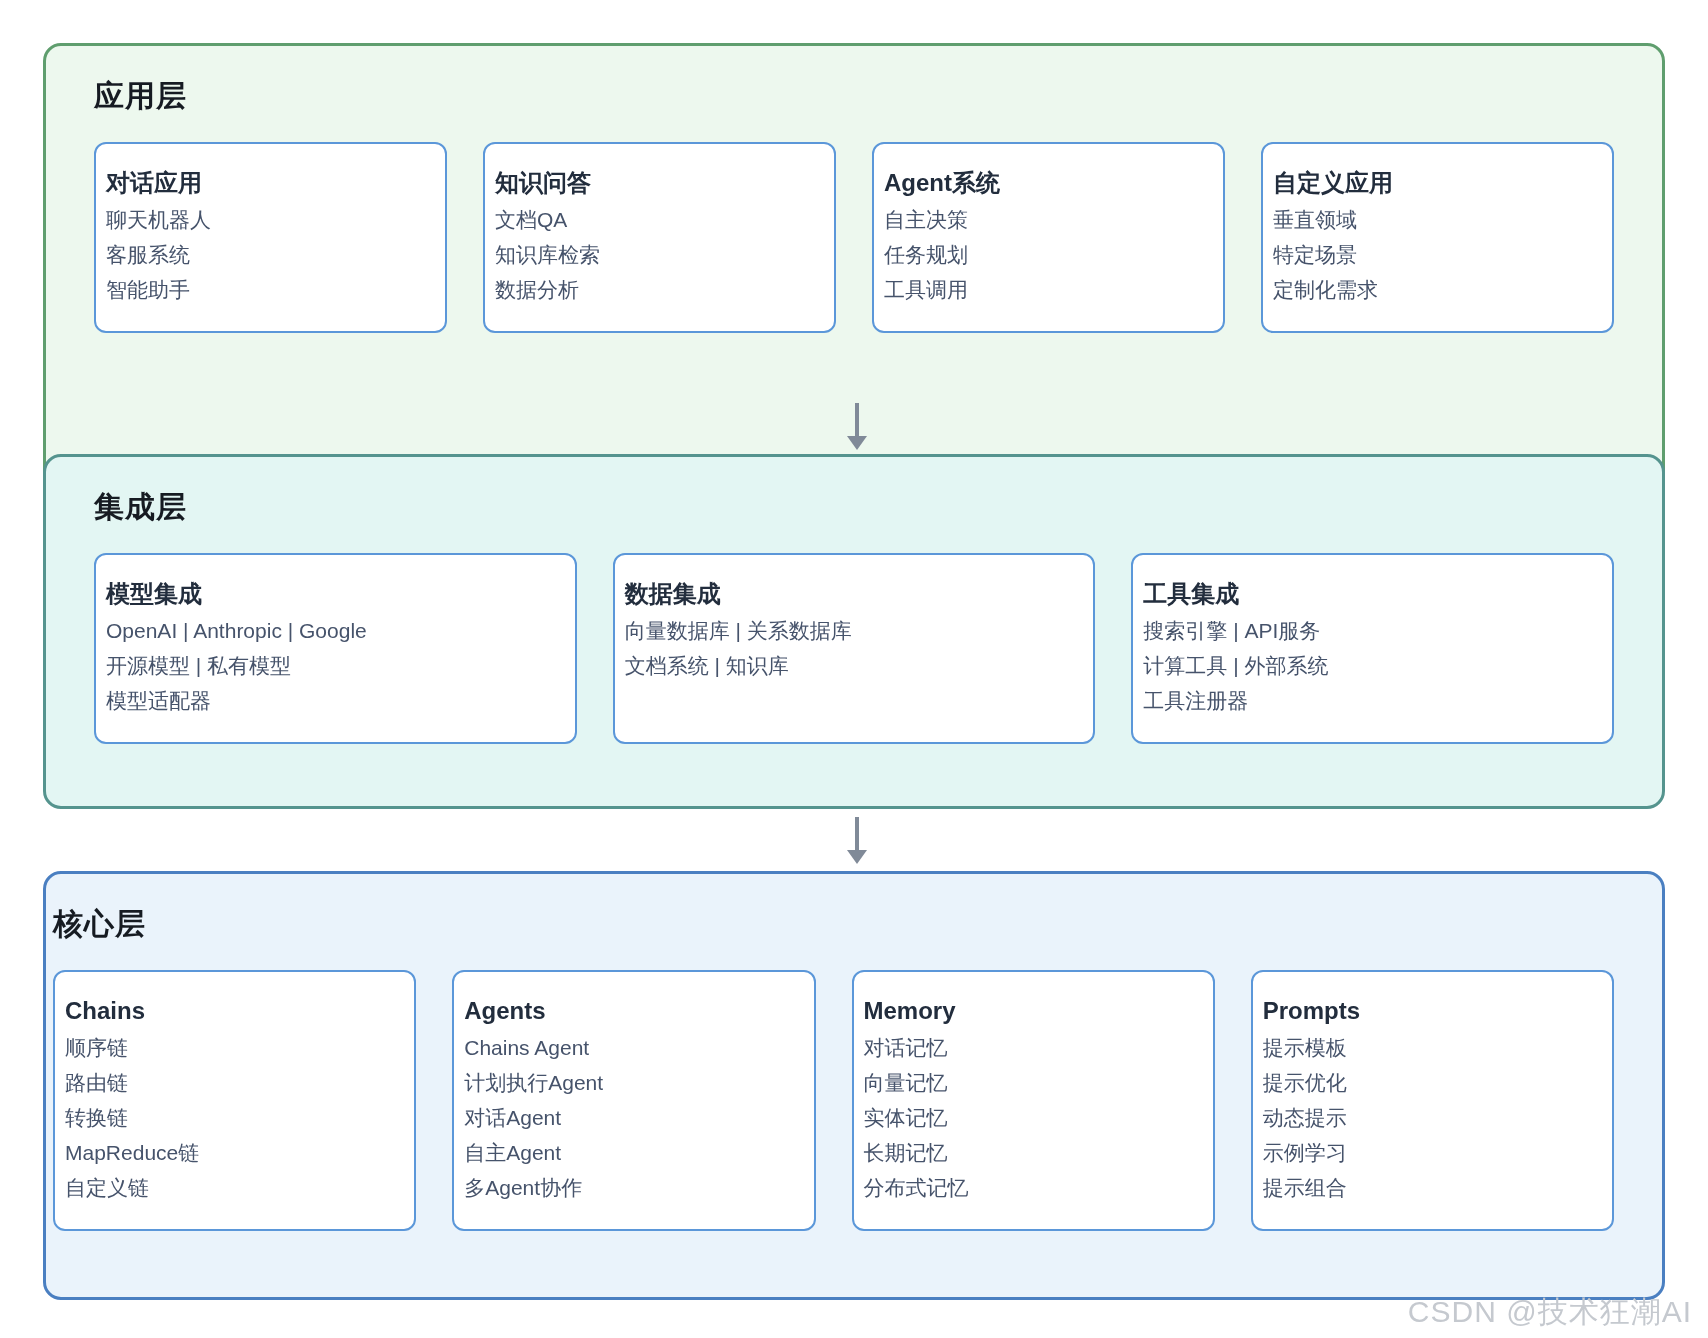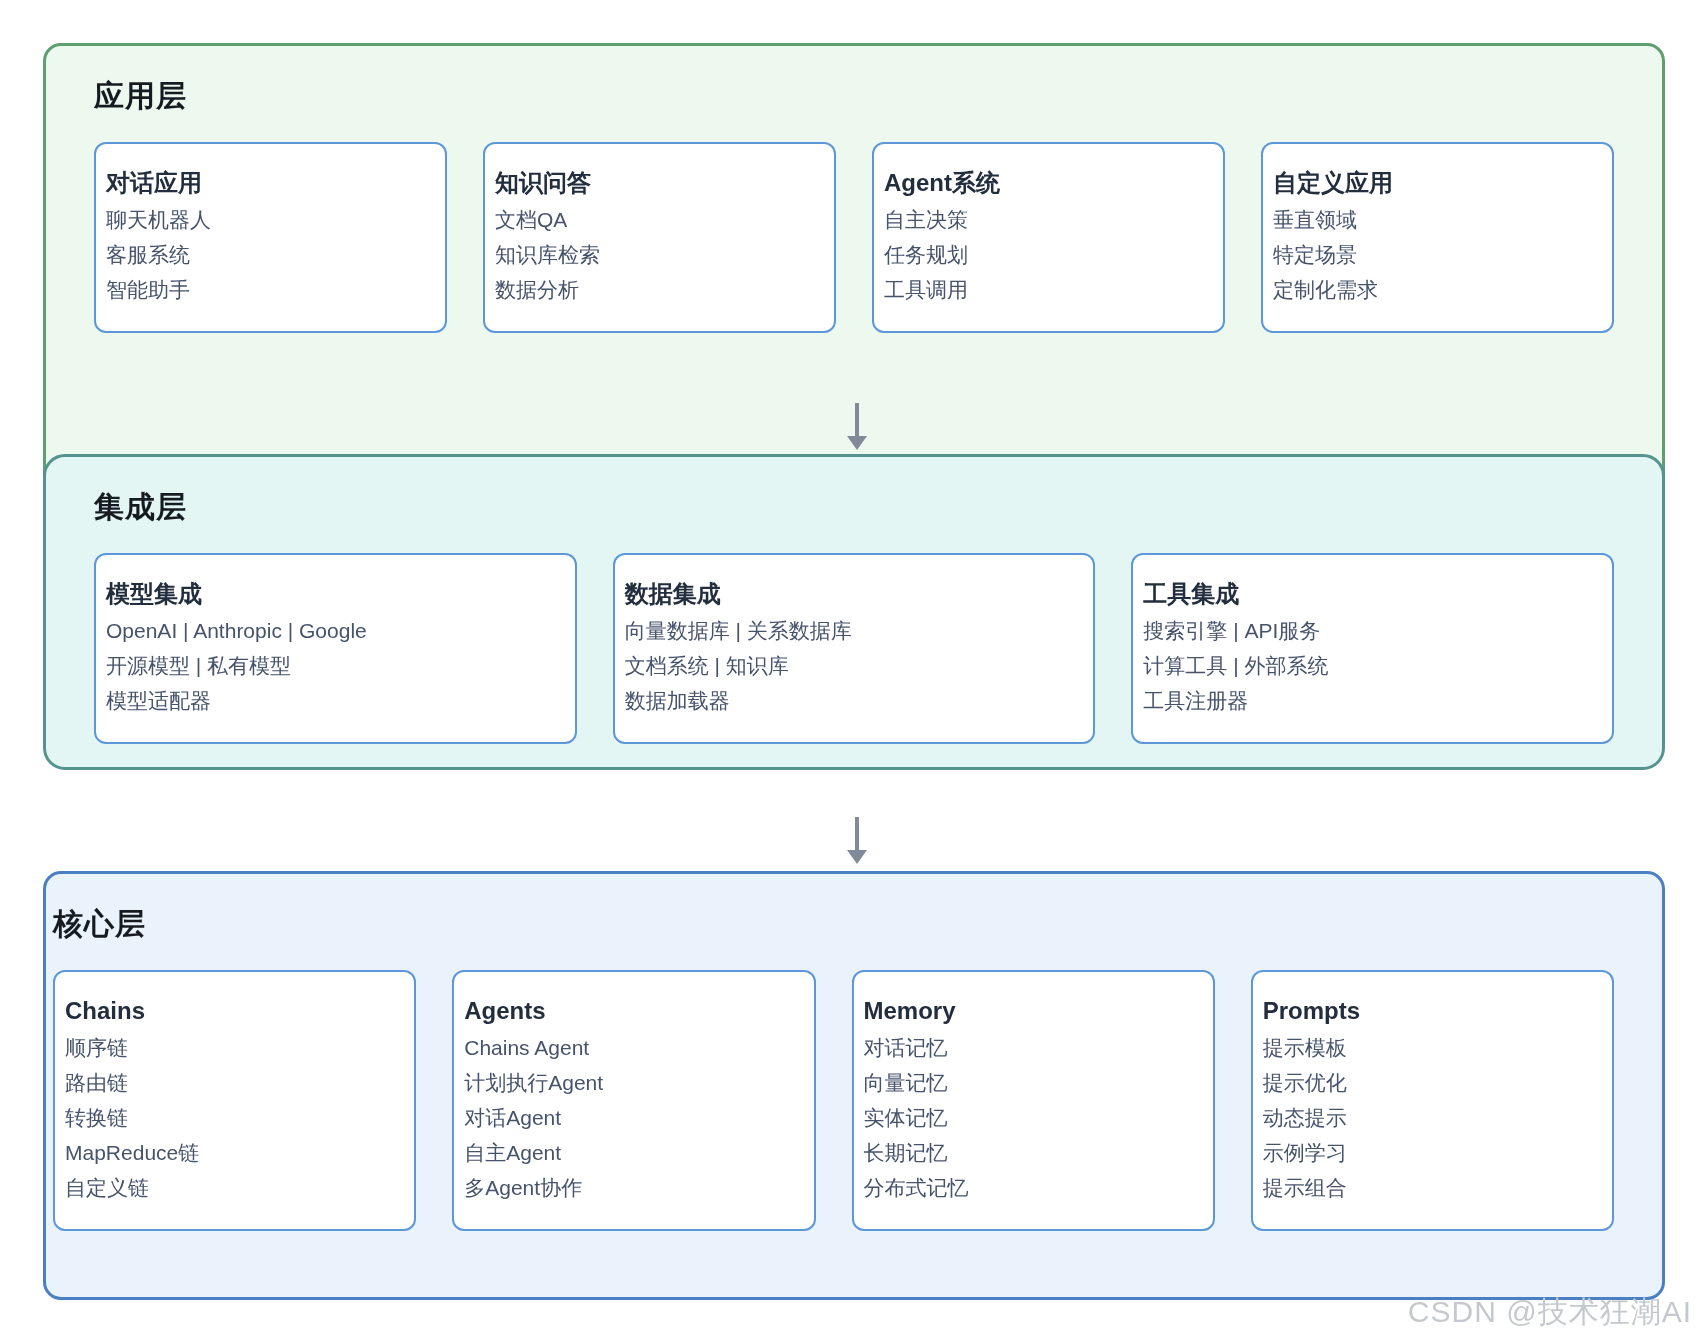--- a/index.html
+++ b/index.html
@@ -16,21 +16,21 @@
   .layer {
     position: absolute;
     left: 43px;
     width: 1622px;
     box-sizing: border-box;
     border: 3px solid #888;
     border-radius: 18px;
     padding: 30px 48px 0 48px;
   }
   .layer-application { top: 43px;  height: 460px; }
-  .layer-integration { top: 454px; height: 316px; border-radius: 22px; }
+  .layer-integration { top: 454px; height: 355px; }
   .layer-core        { top: 871px; height: 429px; }
 
   .layer-title {
     font-size: 30px;
     font-weight: 700;
     color: #161b22;
     line-height: 40px;
     letter-spacing: 1px;
   }
 
@@ -142,21 +142,20 @@
         <div class="card">
           <div class="card-title">模型集成</div>
           <div class="card-item">OpenAI | Anthropic | Google</div>
           <div class="card-item">开源模型 | 私有模型</div>
           <div class="card-item">模型适配器</div>
         </div>
         <div class="card">
           <div class="card-title">数据集成</div>
           <div class="card-item">向量数据库 | 关系数据库</div>
           <div class="card-item">文档系统 | 知识库</div>
-          <div class="card-item">数据加载器</div>
         </div>
         <div class="card">
           <div class="card-title">工具集成</div>
           <div class="card-item">搜索引擎 | API服务</div>
           <div class="card-item">计算工具 | 外部系统</div>
           <div class="card-item">工具注册器</div>
         </div>
       </div>
   </div>
 

